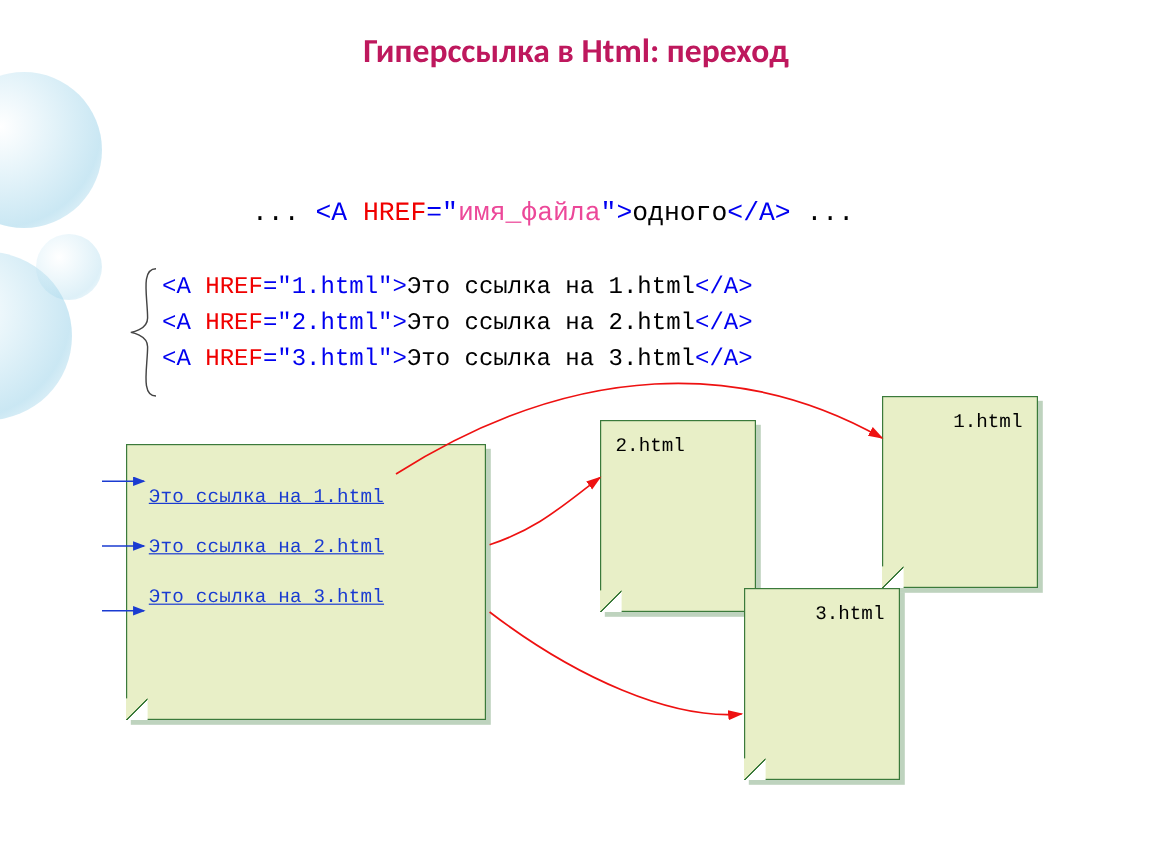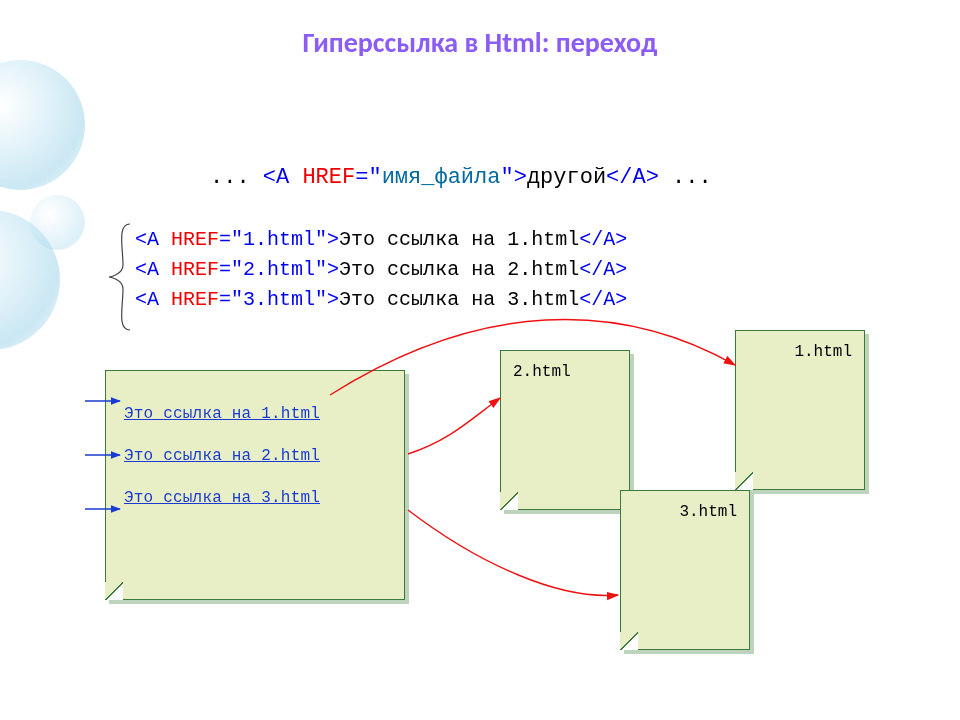--- a/index.html
+++ b/index.html
@@ -24,35 +24,35 @@
   .b3 { left: 30px;  top: 195px; width: 55px;  height: 55px; opacity:0.35; }
 
   .title {
     position: absolute;
     top: 25px;
     left: 0; right: 0;
     text-align: center;
     font-family: Calibri, Arial, sans-serif;
     font-weight: bold;
     font-size: 28px;
-    color: #8b5cf6;
+    color: #be185d;
     line-height: 1.25;
   }
 
   .syntax {
     position: absolute;
     top: 165px;
     left: 210px;
     font-family: "Courier New", monospace;
     font-size: 22px;
     color: #000;
   }
   .syntax .tag   { color: #0000f0; text-transform: uppercase; }
   .syntax .attr  { color: #f00000; text-transform: uppercase; }
-  .syntax .val   { color: #0369a1; }
+  .syntax .val   { color: #ec4899; }
   .syntax .punct { color: #0000f0; }
 
   .codeblock {
     position: absolute;
     top: 225px;
     left: 135px;
     font-family: "Courier New", monospace;
     font-size: 20px;
     line-height: 1.5;
     color: #000;
@@ -125,21 +125,21 @@
 <div class="bubble b1"></div>
 <div class="bubble b2"></div>
 <div class="bubble b3"></div>
 
 <div class="title">
   <span>Гиперссылка в Html: переход</span><br>
 </div>
 
 <div class="syntax">
   <span>...</span>
-  <span class="punct">&lt;</span><span class="tag">a</span><span> </span><span class="attr">href</span><span class="punct">="</span><span class="val">имя_файла</span><span class="punct">"&gt;</span><span>другой</span><span class="punct">&lt;/</span><span class="tag">a</span><span class="punct">&gt;</span>
+  <span class="punct">&lt;</span><span class="tag">a</span><span> </span><span class="attr">href</span><span class="punct">="</span><span class="val">имя_файла</span><span class="punct">"&gt;</span><span>одного</span><span class="punct">&lt;/</span><span class="tag">a</span><span class="punct">&gt;</span>
   <span> ...</span>
 </div>
 
 <svg class="brace" width="30" height="115">
   <path d="M25 4 C12 4 18 28 18 45 C18 55 4 57 4 57 C4 57 18 59 18 69 C18 86 12 110 25 110" fill="none" stroke="#444" stroke-width="1.2"></path>
 </svg>
 
 <div class="codeblock">
   <div>
     <span class="punct">&lt;</span><span class="tag">a</span> <span class="attr">href</span><span class="punct">="</span><span class="val">1.html</span><span class="punct">"&gt;</span><span>Это ссылка на 1.html</span><span class="punct">&lt;/</span><span class="tag">a</span><span class="punct">&gt;</span>

